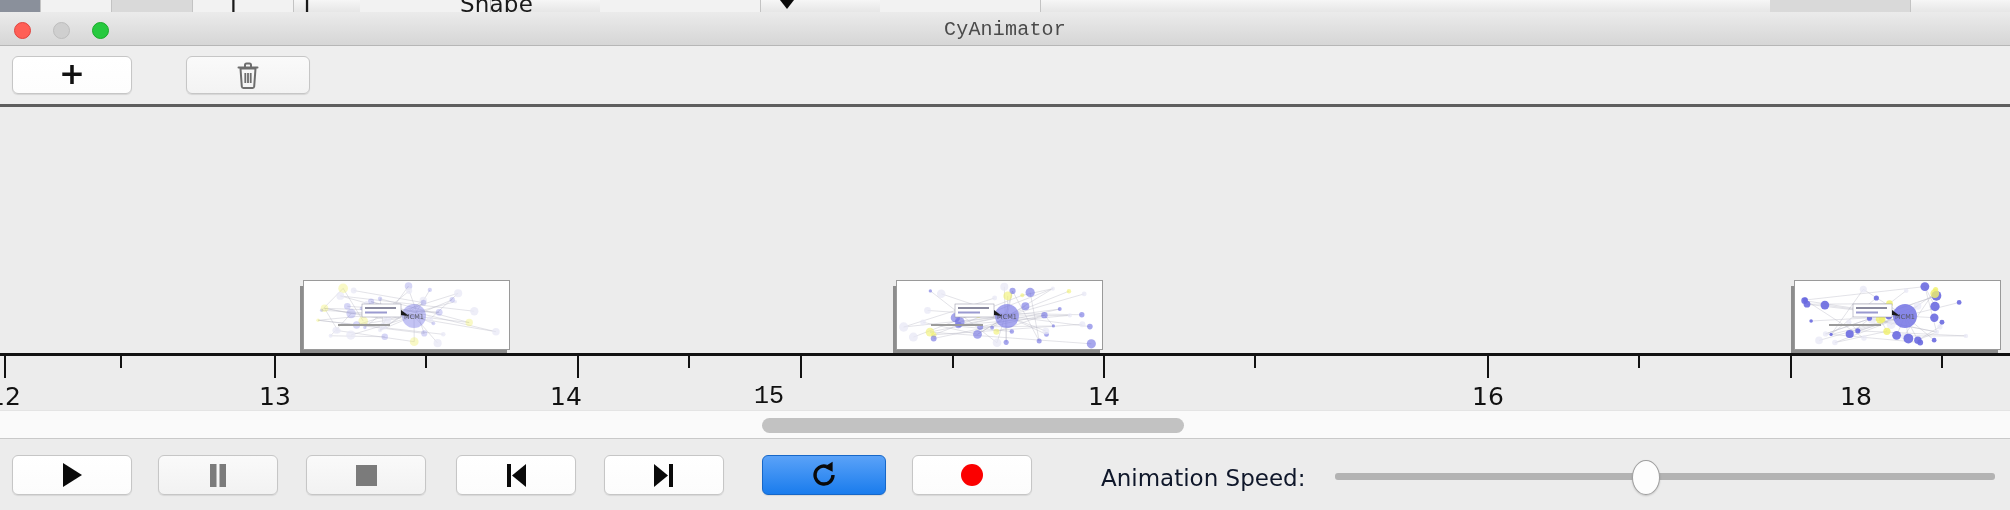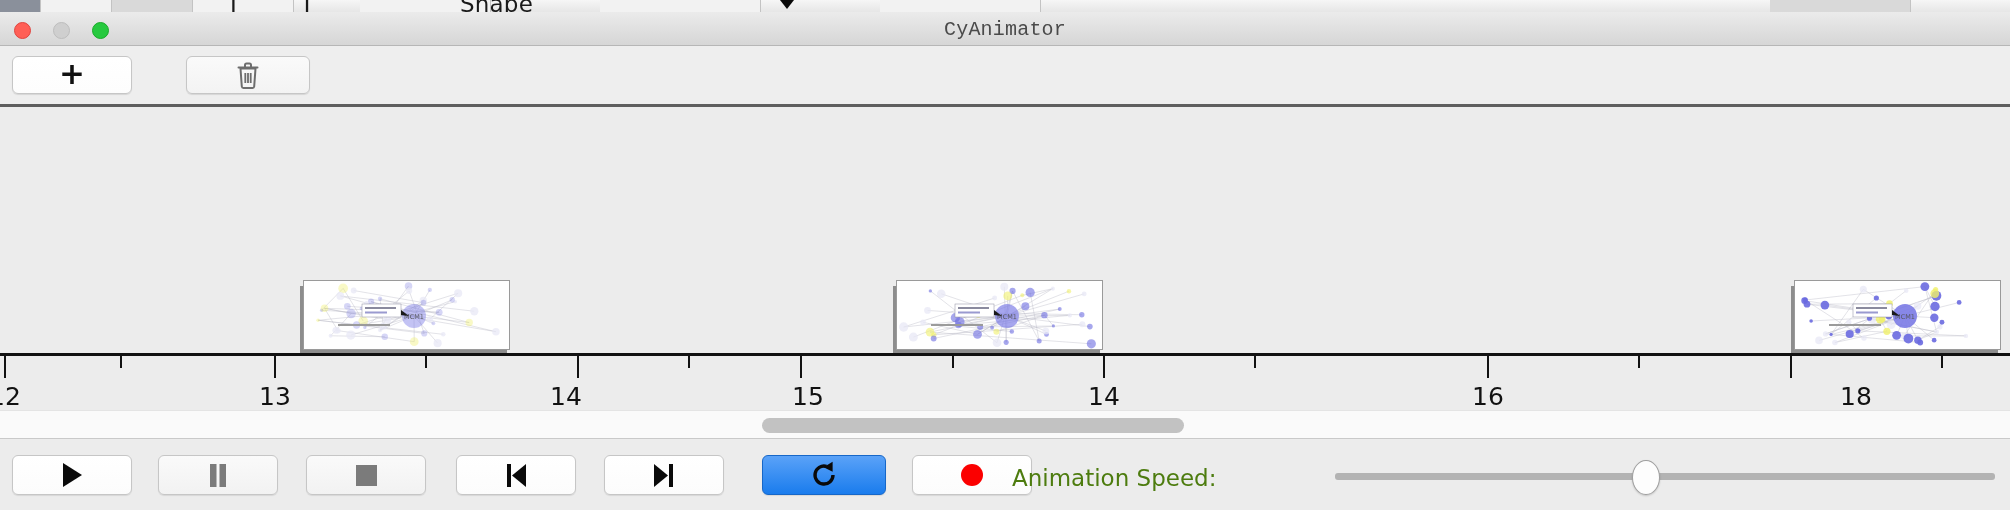--- a/index.html
+++ b/index.html
@@ -231,24 +231,24 @@
   #pb-play    { left: 12px;  width: 120px; }
   #pb-pause   { left: 158px; width: 120px; }
   #pb-stop    { left: 306px; width: 120px; }
   #pb-first   { left: 456px; width: 120px; }
   #pb-last    { left: 604px; width: 120px; }
   #pb-loop    { left: 762px; width: 124px; }
   #pb-record  { left: 912px; width: 120px; }
 
   .speed-label {
     position: absolute;
-    left: 1012px;
+    left: 1101px;
     top: 25px;
     font-size: 23px;
-    color: #4d7c0f;
+    color: #0f172a;
     white-space: nowrap;
   }
   .slider {
     position: absolute;
     left: 1335px;
     top: 33px;
     width: 660px;
     height: 7px;
   }
   .slider-track {
@@ -628,21 +628,21 @@
         <div class="tick major" style="left: 4px;"></div>
         <div class="tick-label" style="left: 5px;">12</div>
         <div class="tick minor" style="left: 120px;"></div>
         <div class="tick major" style="left: 274px;"></div>
         <div class="tick-label" style="left: 275px; text-align: right;">13</div>
         <div class="tick minor" style="left: 425px;"></div>
         <div class="tick major" style="left: 577px;"></div>
         <div class="tick-label" style="left: 566px;">14</div>
         <div class="tick minor" style="left: 688px;"></div>
         <div class="tick major" style="left: 800px;"></div>
-        <div class="tick-label" style="left: 808px;">15</div>
+        <div class="tick-label" style="left: 769px; font-family: Liberation Mono, monospace;">15</div>
         <div class="tick minor" style="left: 952px;"></div>
         <div class="tick major" style="left: 1103px;"></div>
         <div class="tick-label" style="left: 1104px;">14</div>
         <div class="tick minor" style="left: 1254px;"></div>
         <div class="tick major" style="left: 1487px;"></div>
         <div class="tick-label" style="left: 1488px;">16</div>
         <div class="tick minor" style="left: 1638px;"></div>
         <div class="tick major" style="left: 1790px;"></div>
         <div class="tick-label" style="left: 1856px;">18</div>
         <div class="tick minor" style="left: 1941px;"></div>

